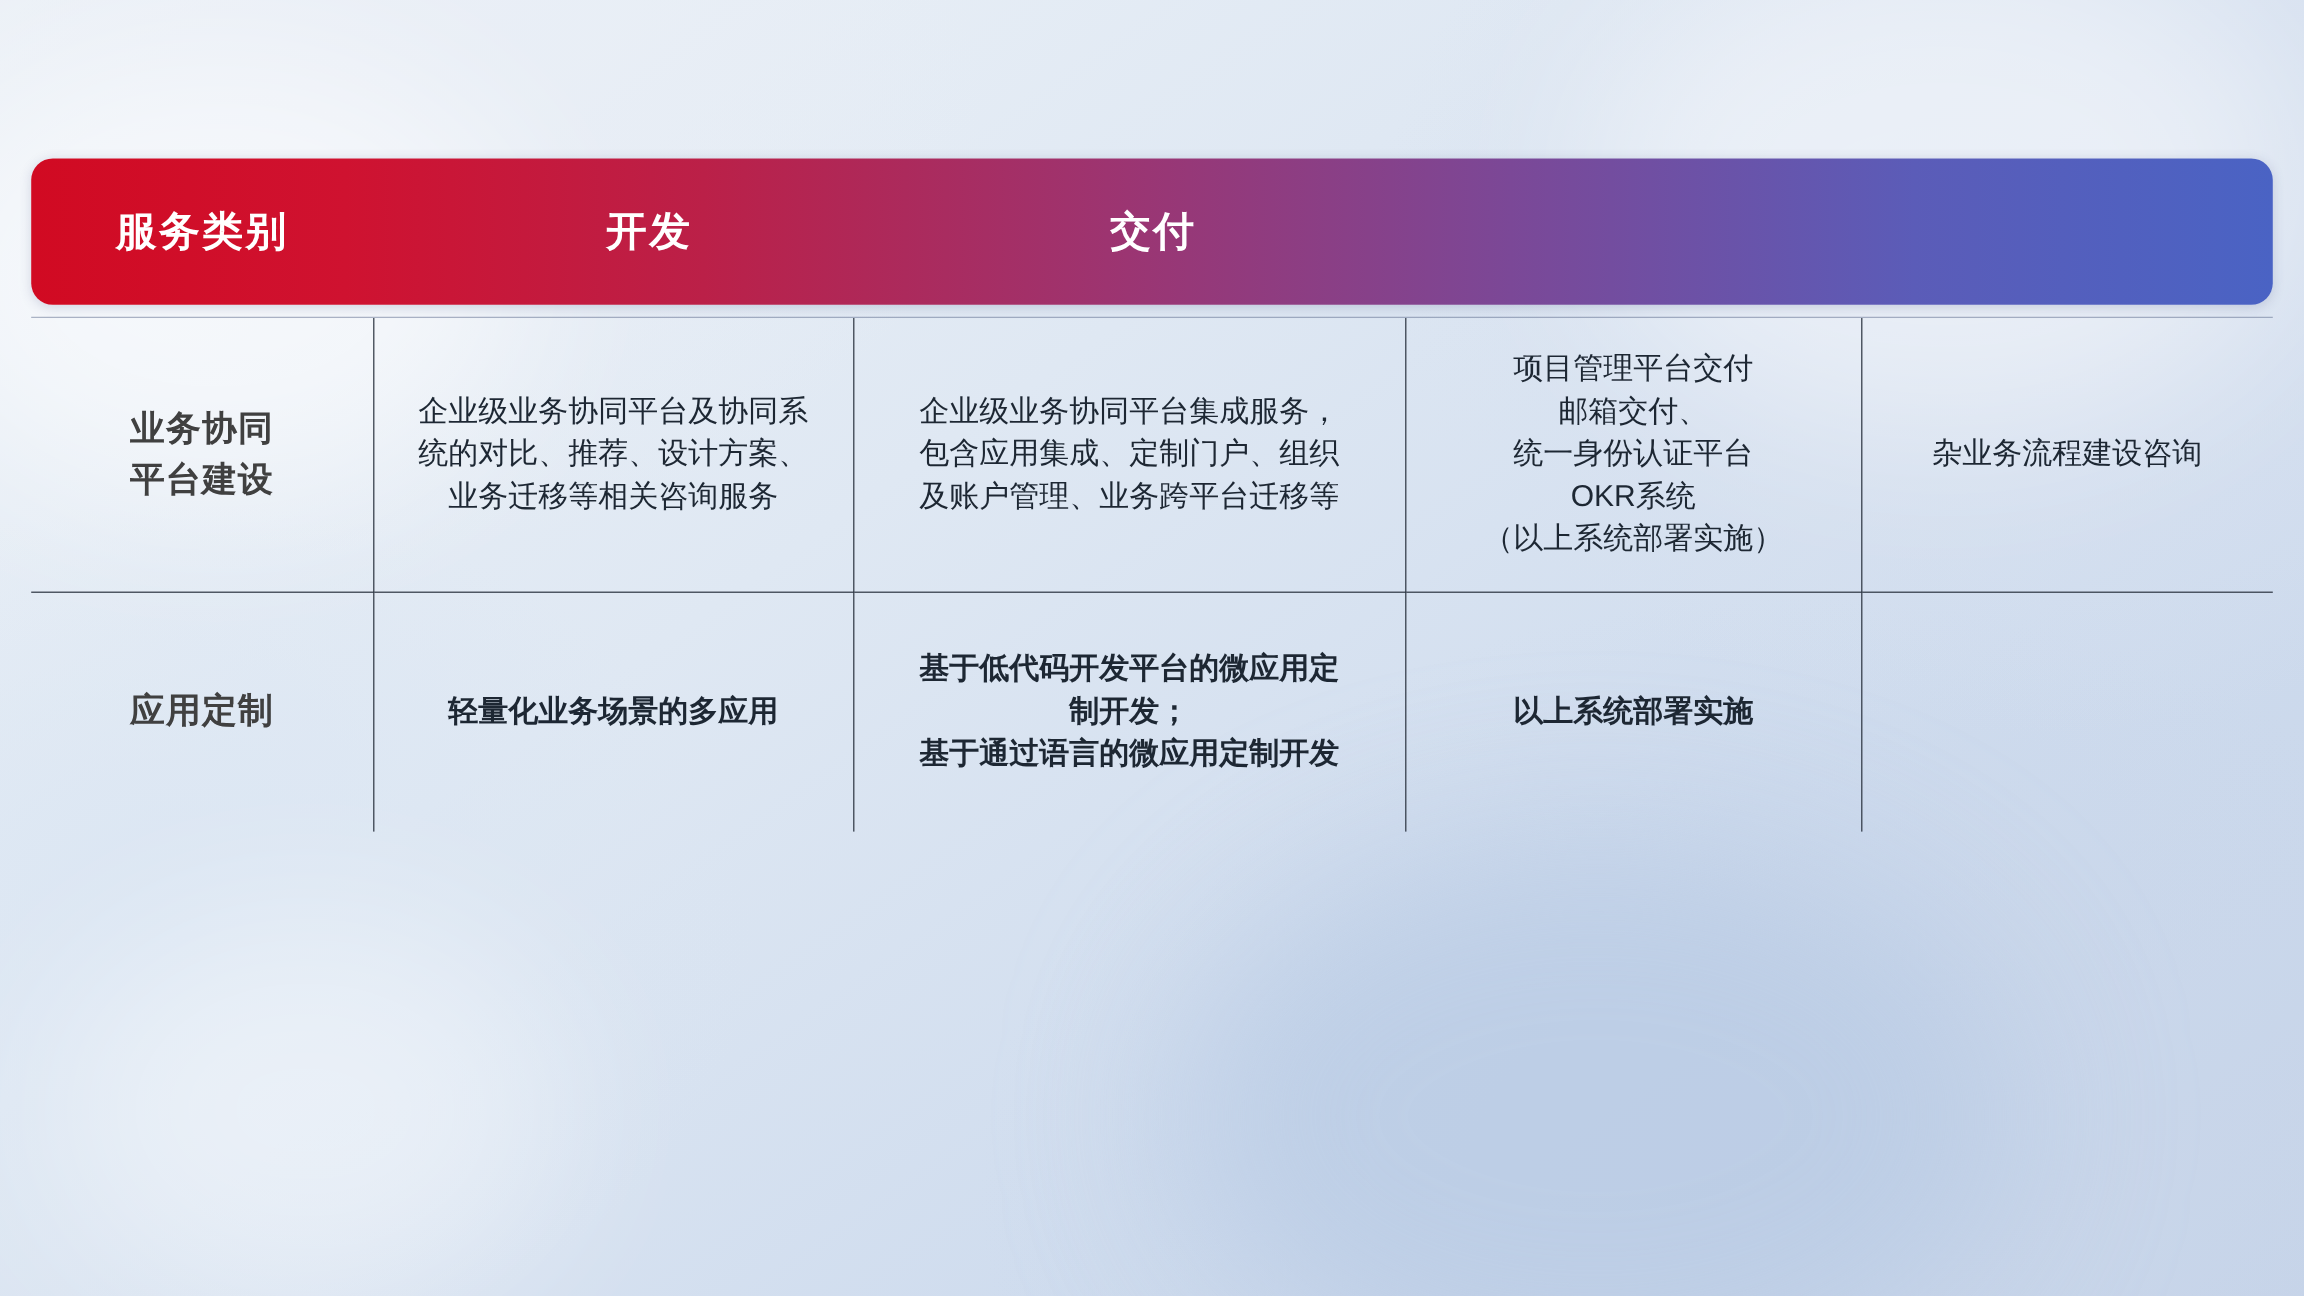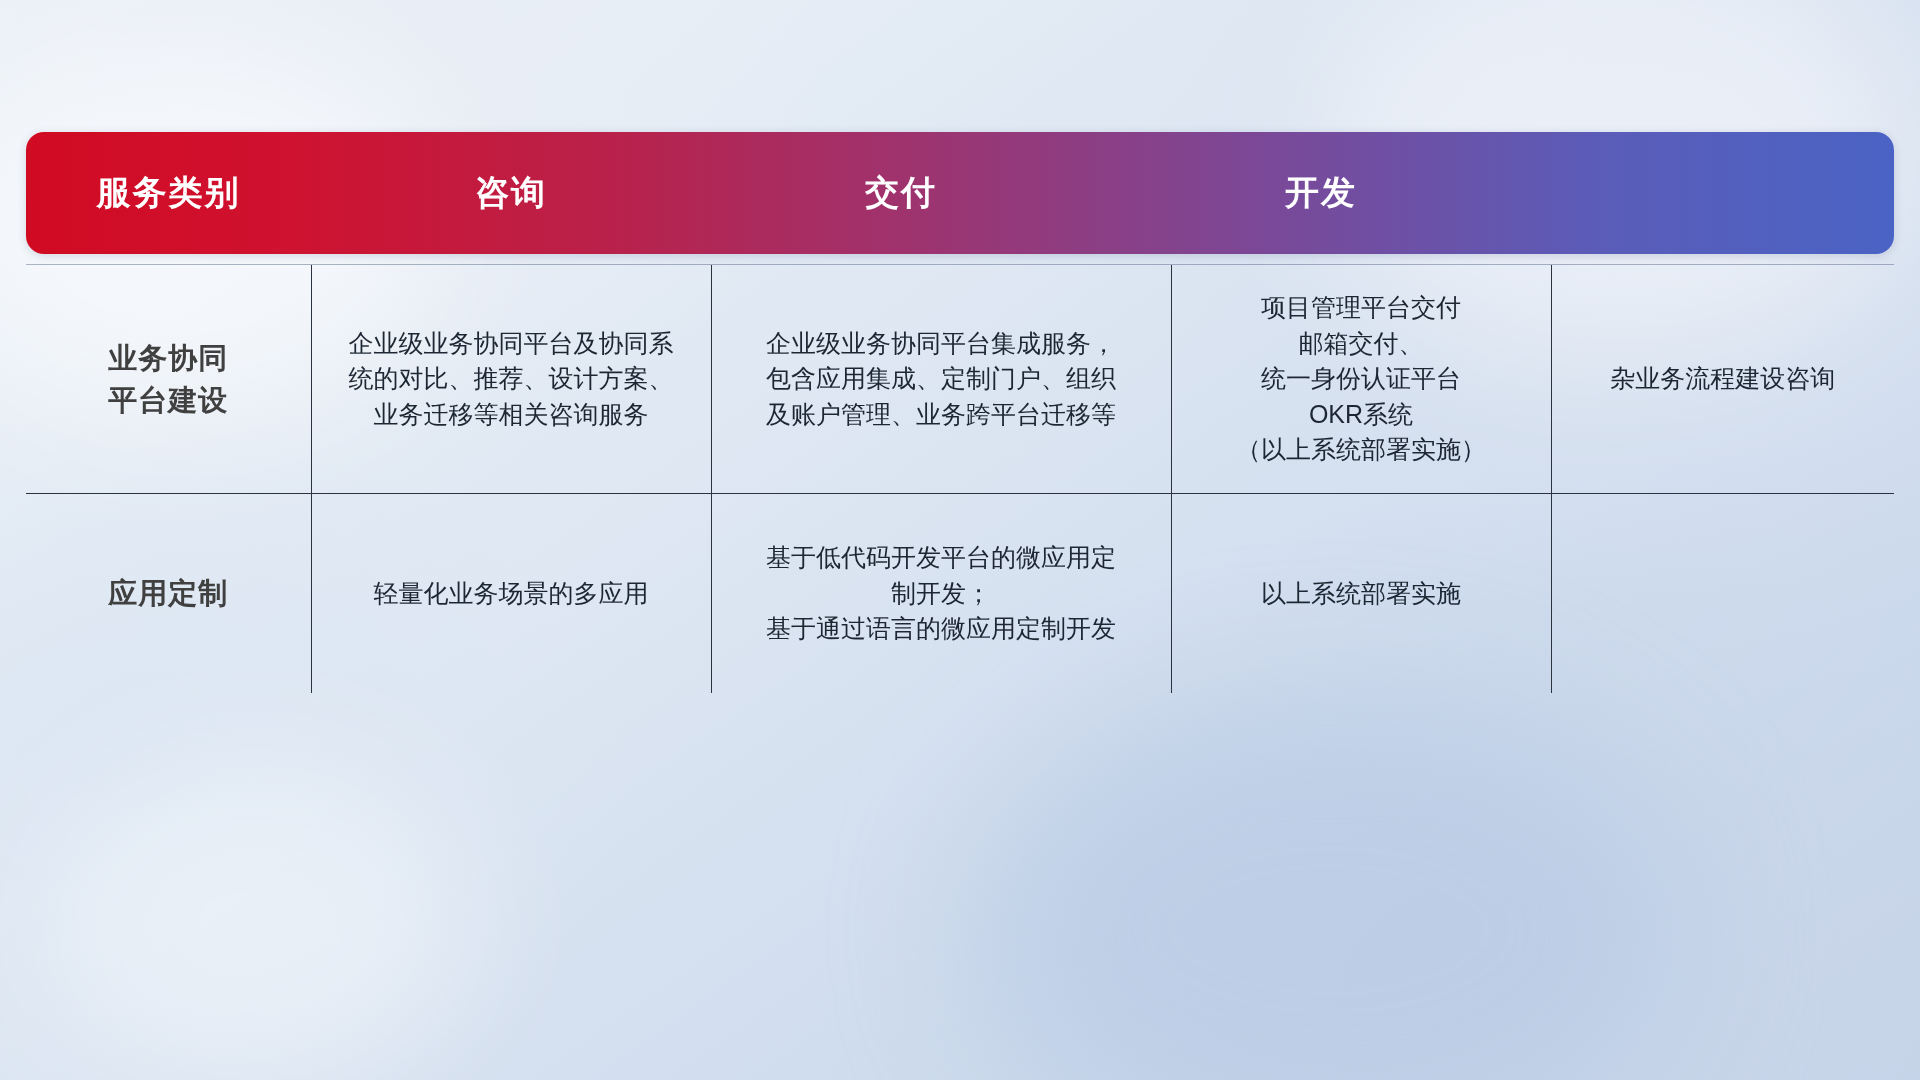--- a/index.html
+++ b/index.html
@@ -94,20 +94,21 @@
     font-size: 25px;
     line-height: 1.42;
     color: #1d2733;
     background: transparent;
   }
   table.body-table td:last-child {
     border-right: none;
   }
   table.body-table tr:last-child td {
     border-bottom: none;
+    font-weight: bold;
   }
   table.body-table td.cat {
     border-right: 1px solid #2b3340;
     color: #404040;
     font-weight: bold;
     font-size: 29px;
     line-height: 1.45;
     letter-spacing: 1px;
   }
   .r1 { height: 228px; }
@@ -122,23 +123,22 @@
 <div class="stage">
   <div class="blob b1"></div>
   <div class="blob b2"></div>
   <div class="blob b3"></div>
   <div class="blob b4"></div>
 
   <div class="table-wrap">
 
     <div class="header-bar">
       <div class="header-cell col1">服务类别</div>
-      <div class="header-cell col2">咨询</div>
+      <div class="header-cell col3">开发</div>
       <div class="header-cell col4">交付</div>
-      <div class="header-cell col3">开发</div>
     </div>
 
     <div class="body-grid">
       <table class="body-table">
         <colgroup>
           <col class="col1">
             <col class="col2">
             <col class="col3">
             <col class="col4">
             <col class="col5">

